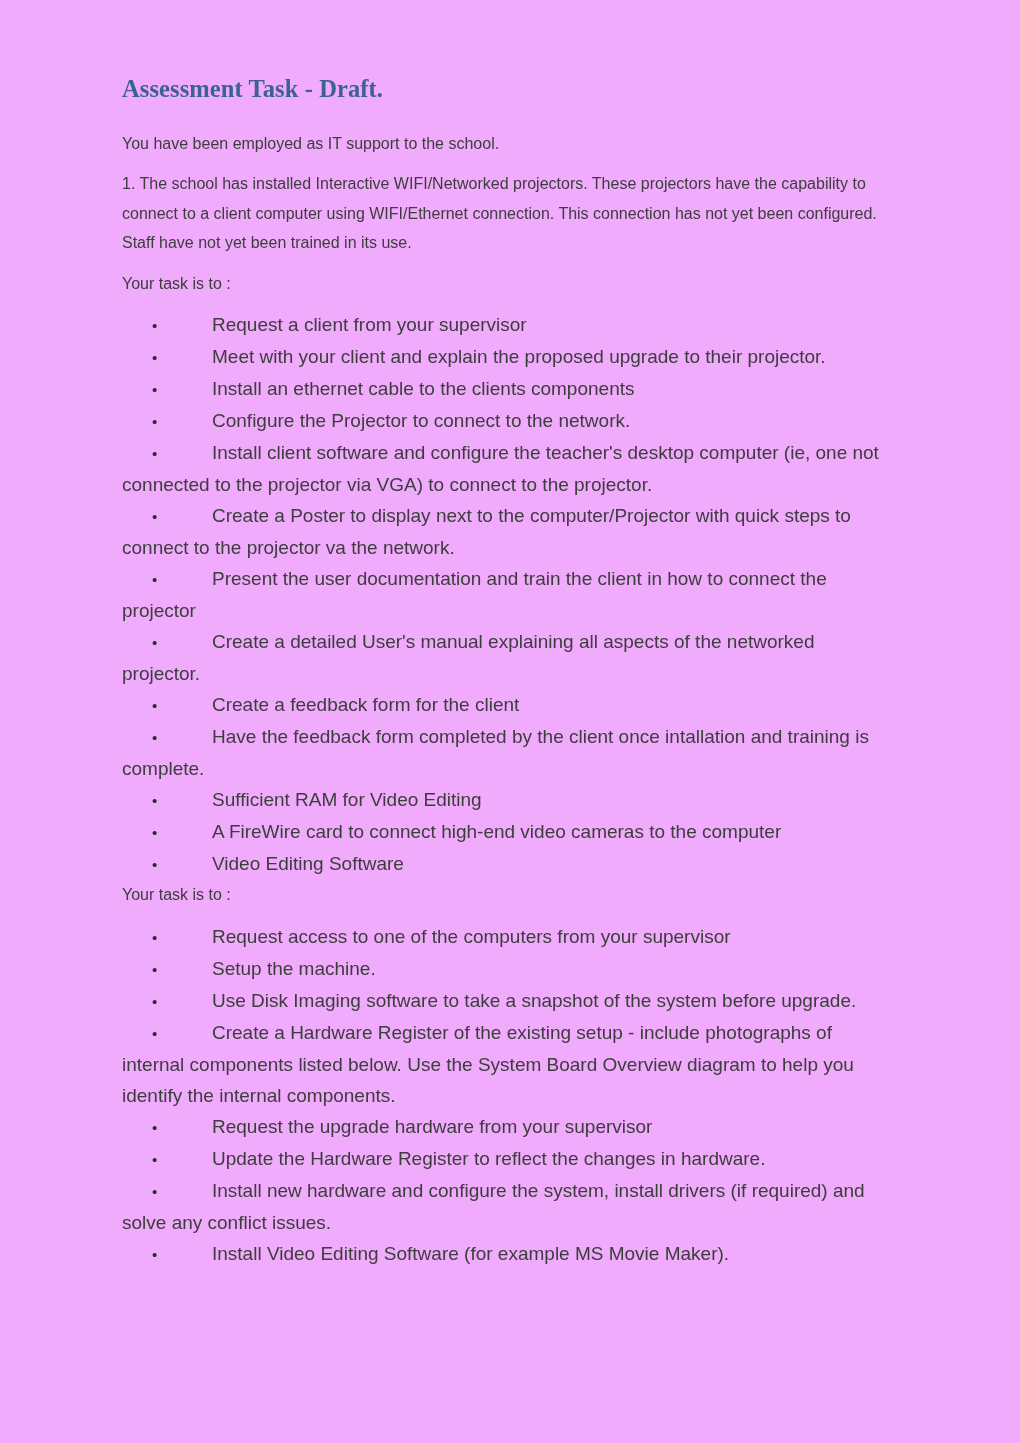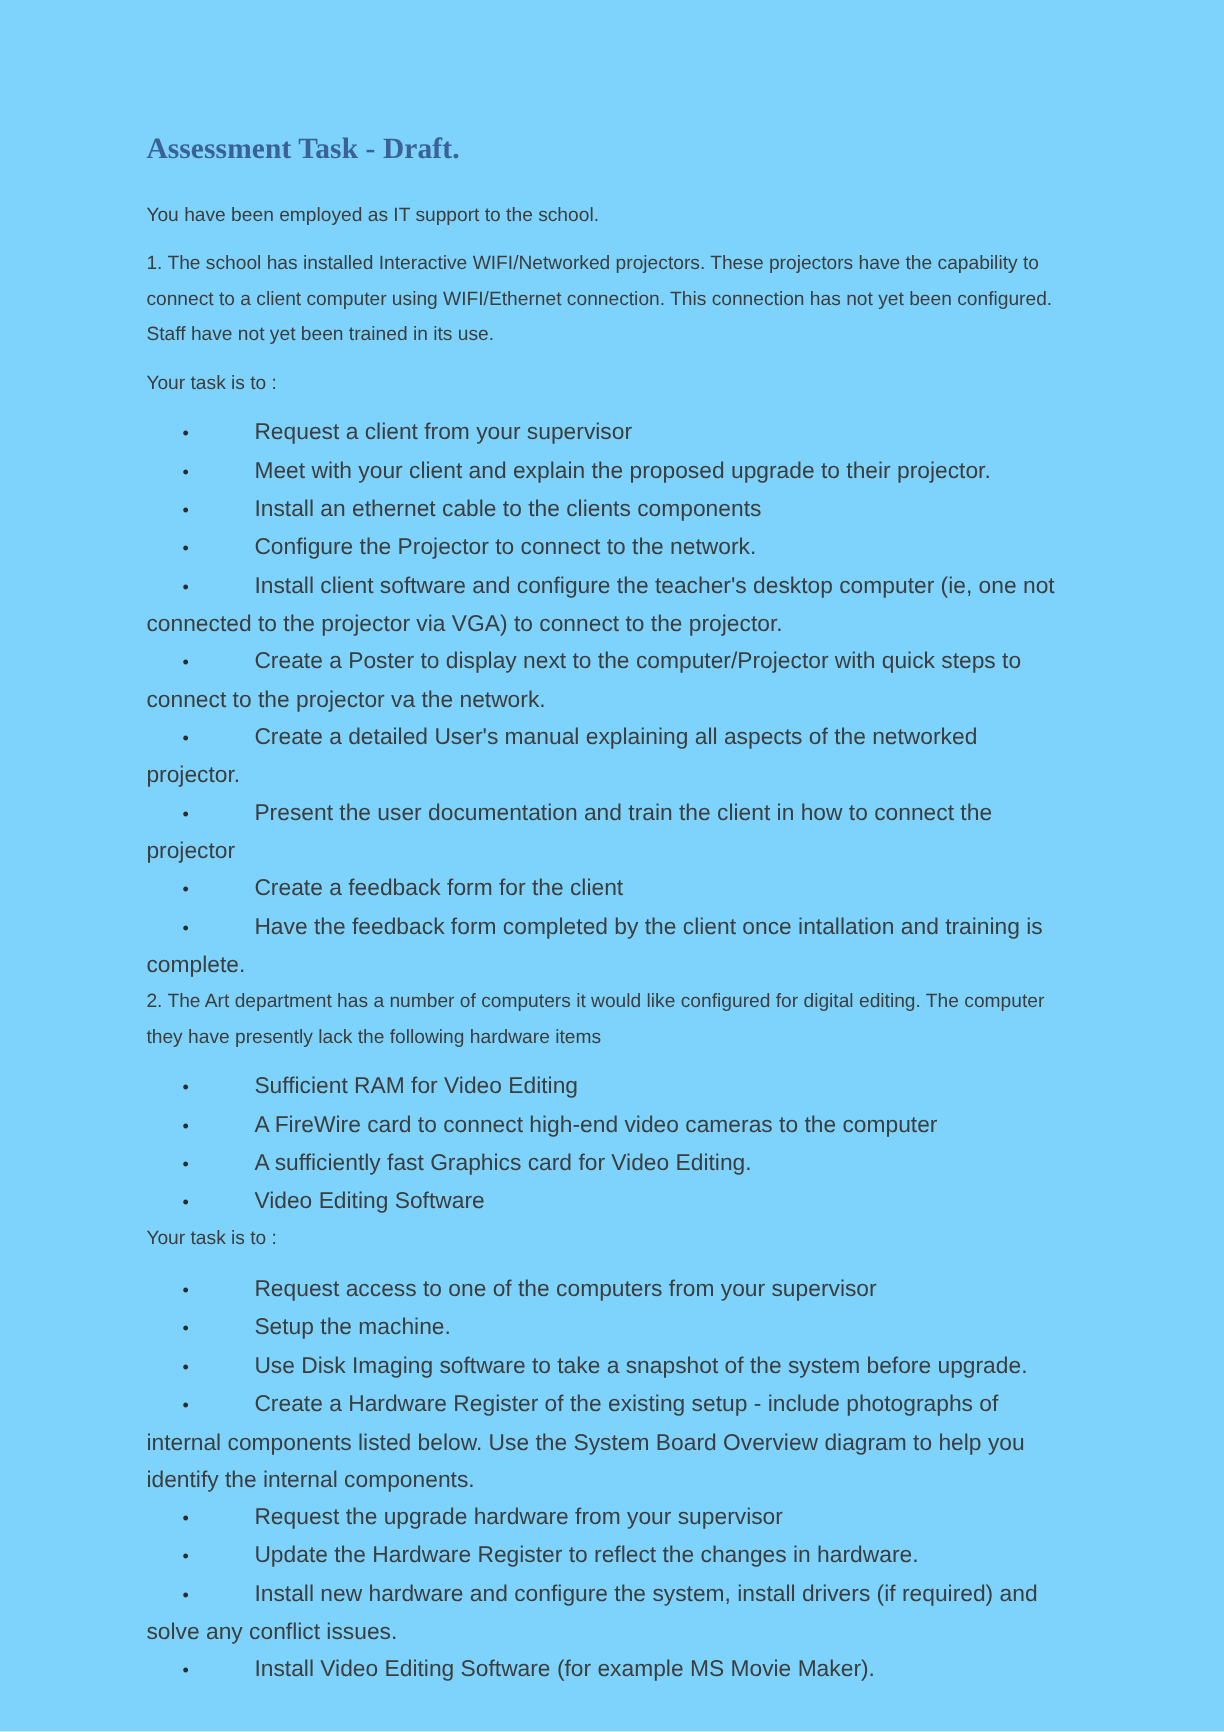--- a/index.html
+++ b/index.html
@@ -12,23 +12,23 @@
     width: 1020px;
     height: 1443px;
     font-family: "Liberation Sans", sans-serif;
     color: #3d3d3d;
     -webkit-font-smoothing: antialiased;
   }
   .page {
     position: relative;
     width: 1020px;
     height: 1443px;
-    background: #7dd3fc;
+    background: #f0abfc;
     box-sizing: border-box;
-    padding: 112px 130px 0 122px;
+    padding: 76px 130px 0 122px;
   }
   h1.doc-title {
     font-family: "Liberation Serif", serif;
     font-size: 24.5px;
     font-weight: bold;
     color: #3a6295;
     margin: 0 0 26px 0;
     letter-spacing: 0.1px;
     line-height: 1.1;
   }
@@ -90,32 +90,30 @@
 
   <p class="para">Your task is to :</p>
 
   <ul class="bullets group-gap-bottom">
     <li><span class="bullet-dot"></span><span class="li-text">Request a client from your supervisor</span></li>
     <li><span class="bullet-dot"></span><span class="li-text">Meet with your client and explain the proposed upgrade to their projector.</span></li>
     <li><span class="bullet-dot"></span><span class="li-text">Install an ethernet cable to the clients components</span></li>
     <li><span class="bullet-dot"></span><span class="li-text">Configure the Projector to connect to the network.</span></li>
     <li><span class="bullet-dot"></span><span class="li-text">Install client software and configure the teacher's desktop computer (ie, one not connected to the projector via VGA) to connect to the projector.</span></li>
     <li><span class="bullet-dot"></span><span class="li-text">Create a Poster to display next to the computer/Projector with quick steps to connect to the projector va the network.</span></li>
+    <li><span class="bullet-dot"></span><span class="li-text">Present the user documentation and train the client in how to connect the projector</span></li>
     <li><span class="bullet-dot"></span><span class="li-text">Create a detailed User's manual explaining all aspects of the networked projector.</span></li>
-    <li><span class="bullet-dot"></span><span class="li-text">Present the user documentation and train the client in how to connect the projector</span></li>
     <li><span class="bullet-dot"></span><span class="li-text">Create a feedback form for the client</span></li>
     <li><span class="bullet-dot"></span><span class="li-text">Have the feedback form completed by the client once intallation and training is complete.</span></li>
   </ul>
 
-  <p class="para">2. The Art department has a number of computers it would like configured for digital editing. The computer they have presently lack the following hardware items</p>
 
   <ul class="bullets group-gap-bottom">
     <li><span class="bullet-dot"></span><span class="li-text">Sufficient RAM for Video Editing</span></li>
     <li><span class="bullet-dot"></span><span class="li-text">A FireWire card to connect high-end video cameras to the computer</span></li>
-    <li><span class="bullet-dot"></span><span class="li-text">A sufficiently fast Graphics card for Video Editing.</span></li>
     <li><span class="bullet-dot"></span><span class="li-text">Video Editing Software</span></li>
   </ul>
 
   <p class="para">Your task is to :</p>
 
   <ul class="bullets">
     <li><span class="bullet-dot"></span><span class="li-text">Request access to one of the computers from your supervisor</span></li>
     <li><span class="bullet-dot"></span><span class="li-text">Setup the machine.</span></li>
     <li><span class="bullet-dot"></span><span class="li-text">Use Disk Imaging software to take a snapshot of the system before upgrade.</span></li>
     <li><span class="bullet-dot"></span><span class="li-text">Create a Hardware Register of the existing setup - include photographs of internal components listed below. Use the System Board Overview diagram to help you identify the internal components.</span></li>

